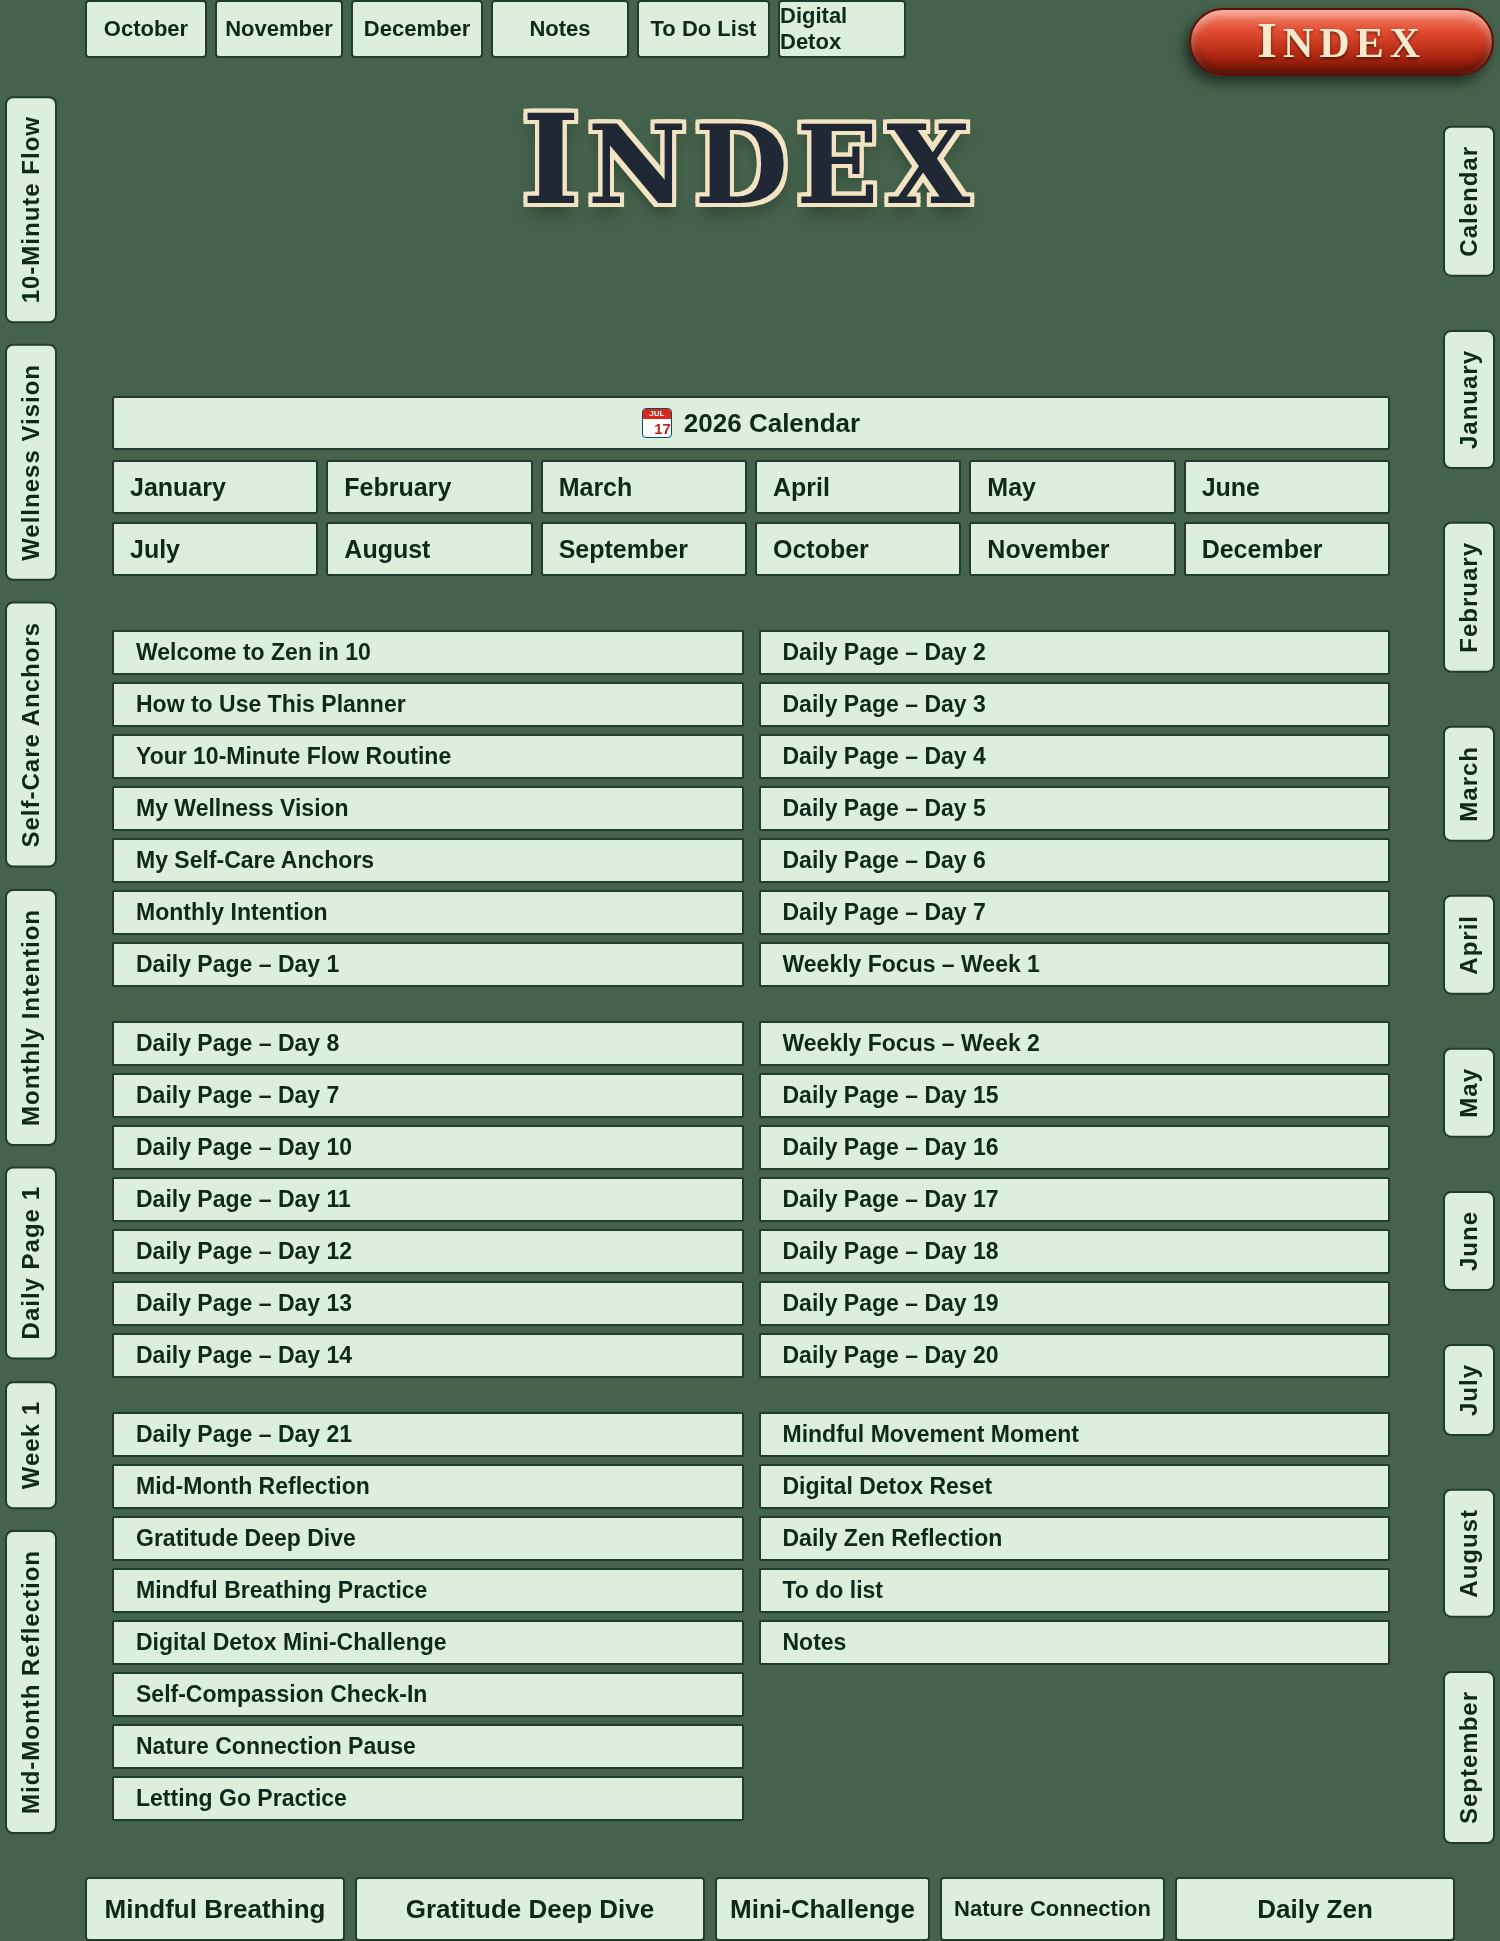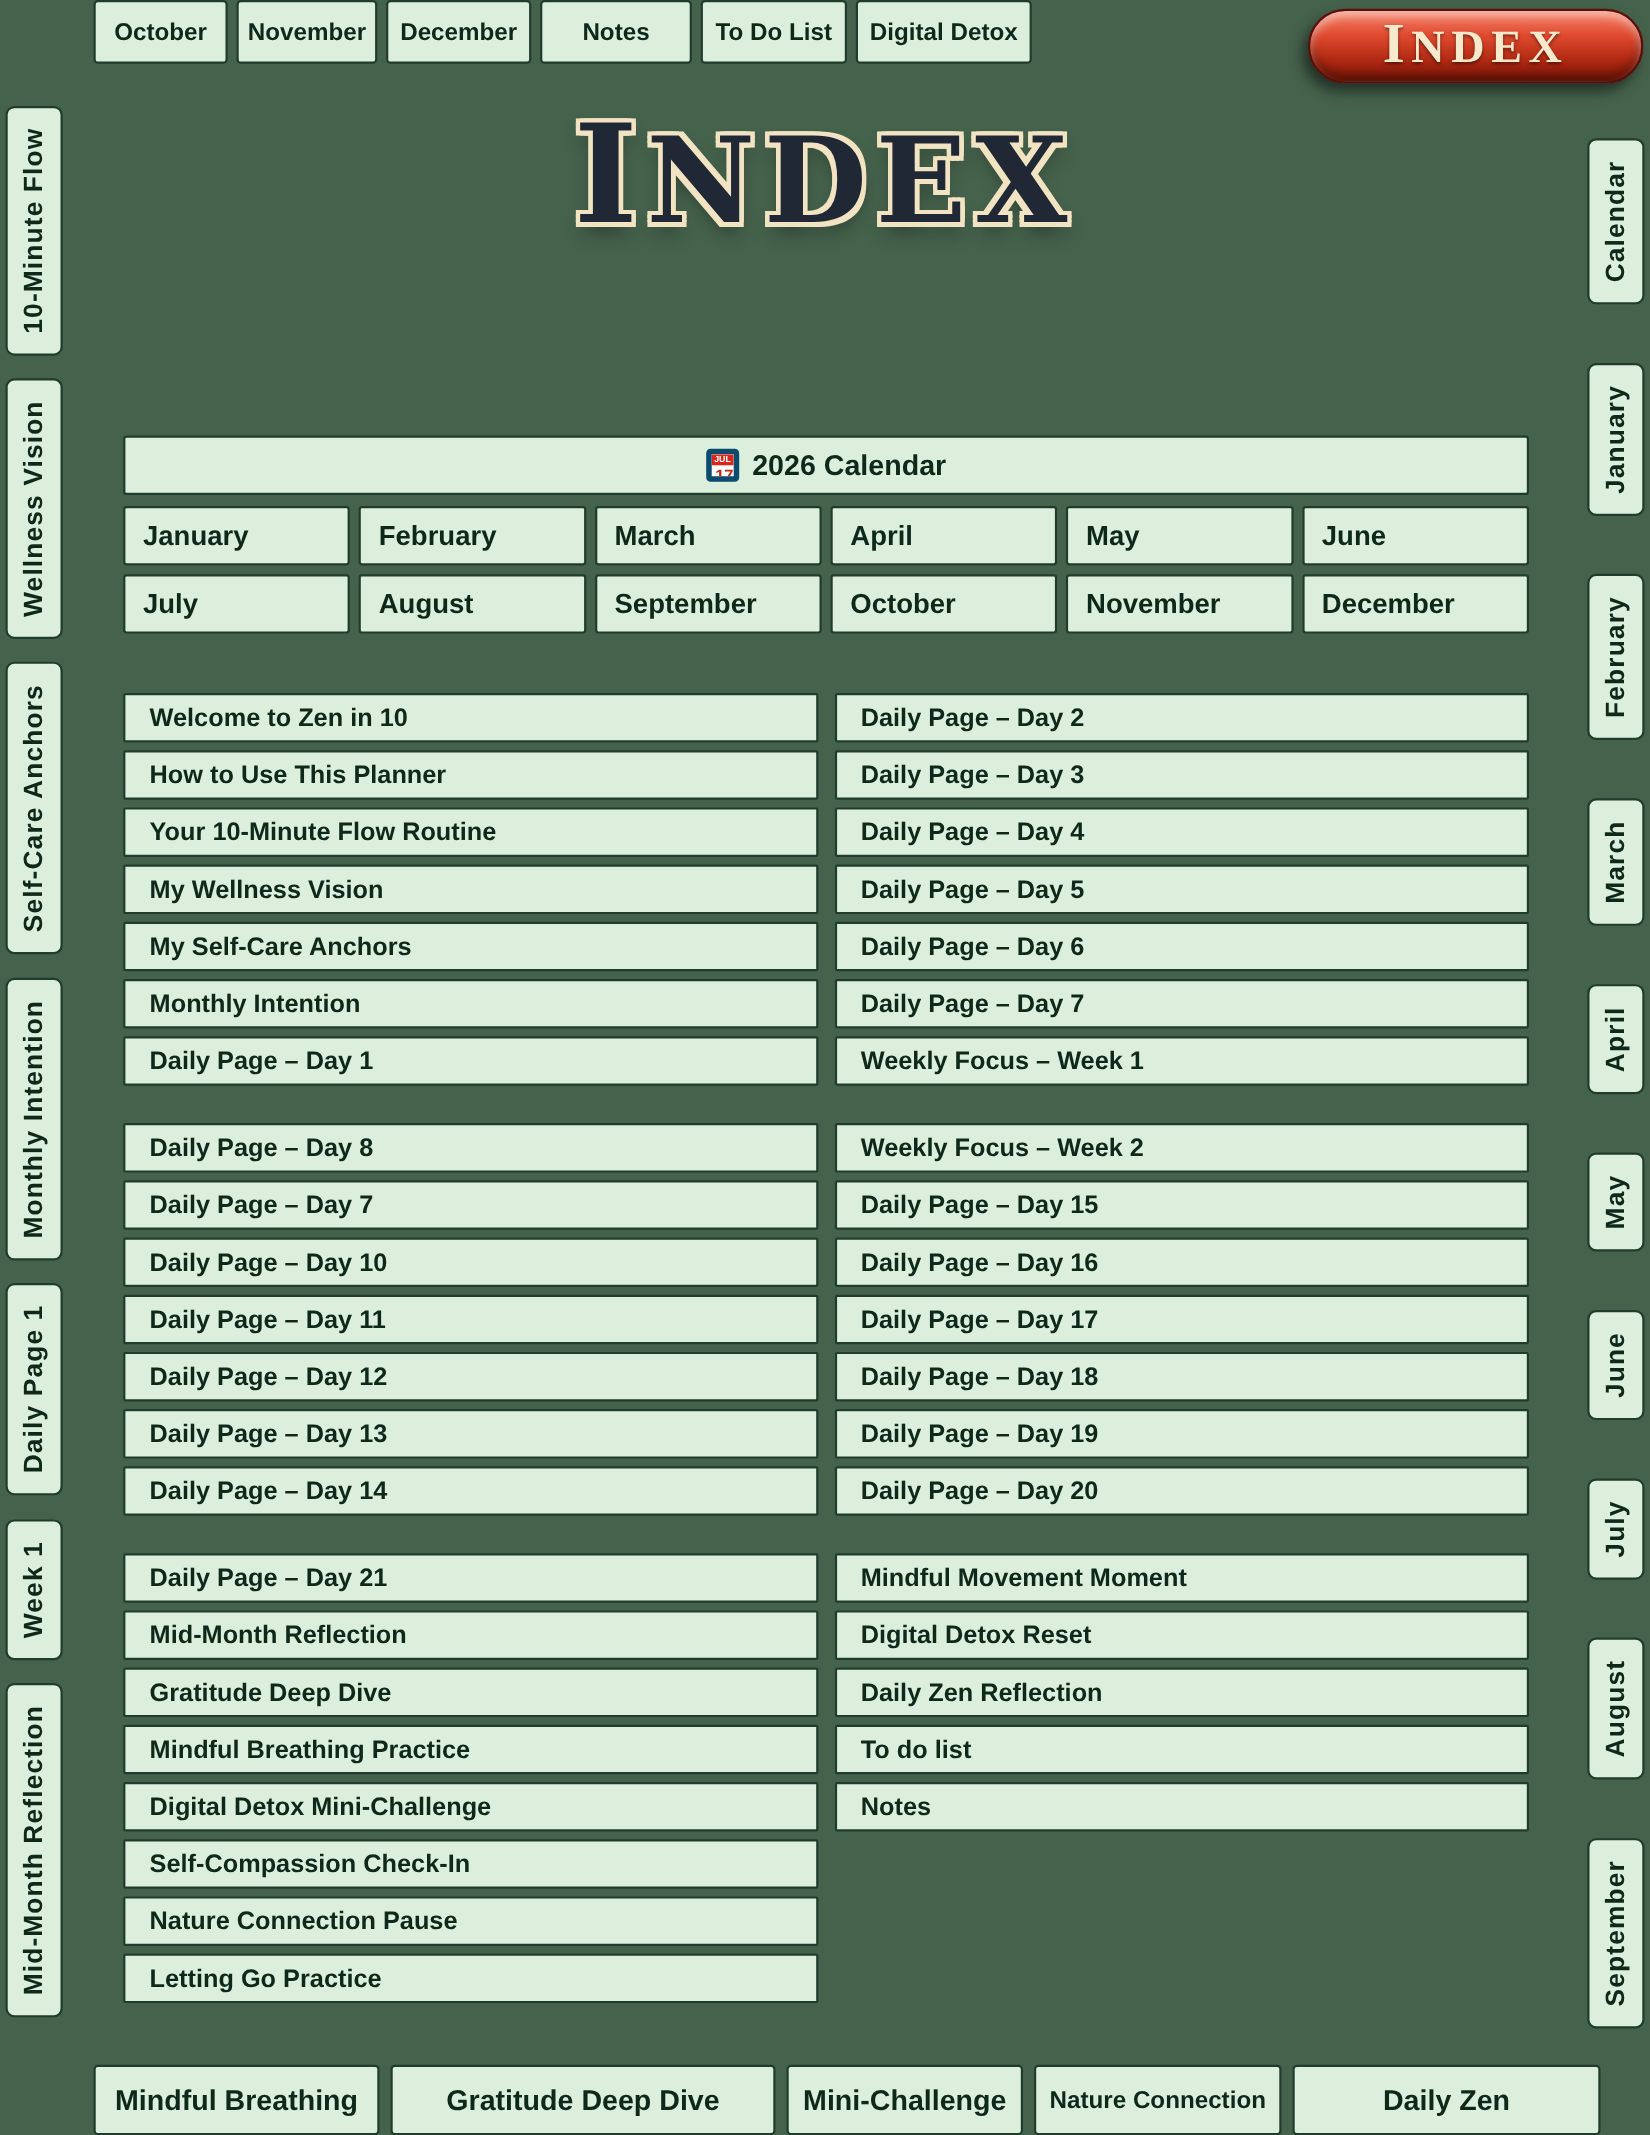--- a/index.html
+++ b/index.html
@@ -21,21 +21,21 @@
   }
 
   
   .top-bar { position:absolute; top:0; left:85px; display:flex; gap:8px; }
   .top-tab { height:58px; font-size:22px; }
   .top-tab:nth-child(1){ width:122px; }
   .top-tab:nth-child(2){ width:128px; }
   .top-tab:nth-child(3){ width:132px; }
   .top-tab:nth-child(4){ width:138px; }
   .top-tab:nth-child(5){ width:133px; }
-  .top-tab:nth-child(6){ width:160px;text-align:right; }
+  .top-tab:nth-child(6){ width:128px; }
 
   
   .index-btn {
     position:absolute; top:8px; right:6px; width:305px; height:68px;
     border-radius:36px;
     background:linear-gradient(180deg,#f4836b 0%,#e04a2f 35%,#b02912 70%,#7e1506 100%);
     border:2px solid #58100a;
     box-shadow:-5px 7px 12px rgba(0,0,0,.5),
                inset 0 5px 8px rgba(255,255,255,.45),
                inset 0 -6px 10px rgba(0,0,0,.35);
@@ -70,21 +70,21 @@
   .right-rail { right:5px; top:126px; height:1718px; align-items:flex-end; }
   .v-tab {
     width:52px; padding:18px 0; font-size:24px; border-radius:8px;
     writing-mode:vertical-rl; transform:rotate(180deg); letter-spacing:1px;
   }
 
   
   .calendar { position:absolute; left:112px; top:396px; width:1278px; }
   .cal-header { height:54px; font-size:26px; gap:12px; border-radius:3px; }
   .cal-icon {
-    width:30px; height:30px; background:#ffffff; border:5px solid #0c4a6e;
+    width:30px; height:30px; background:#ffffff; border:1px solid #0c4a6e;
     border-radius:4px; overflow:hidden; display:flex; flex-direction:column;
   }
   .cal-icon-top {
     background:#d8281c; color:#fff; font-size:8px; line-height:10px; height:10px;
     text-align:center; font-weight:700;
   }
   .cal-icon-day { color:#c0241a; font-size:15px; line-height:19px; text-align:right; font-weight:700; }
   .cal-grid { display:grid; grid-template-columns:repeat(6,1fr); gap:8px; margin-top:10px; }
   .cal-cell { height:54px; font-size:25px; justify-content:flex-start; padding-left:16px; border-radius:3px; }
 

